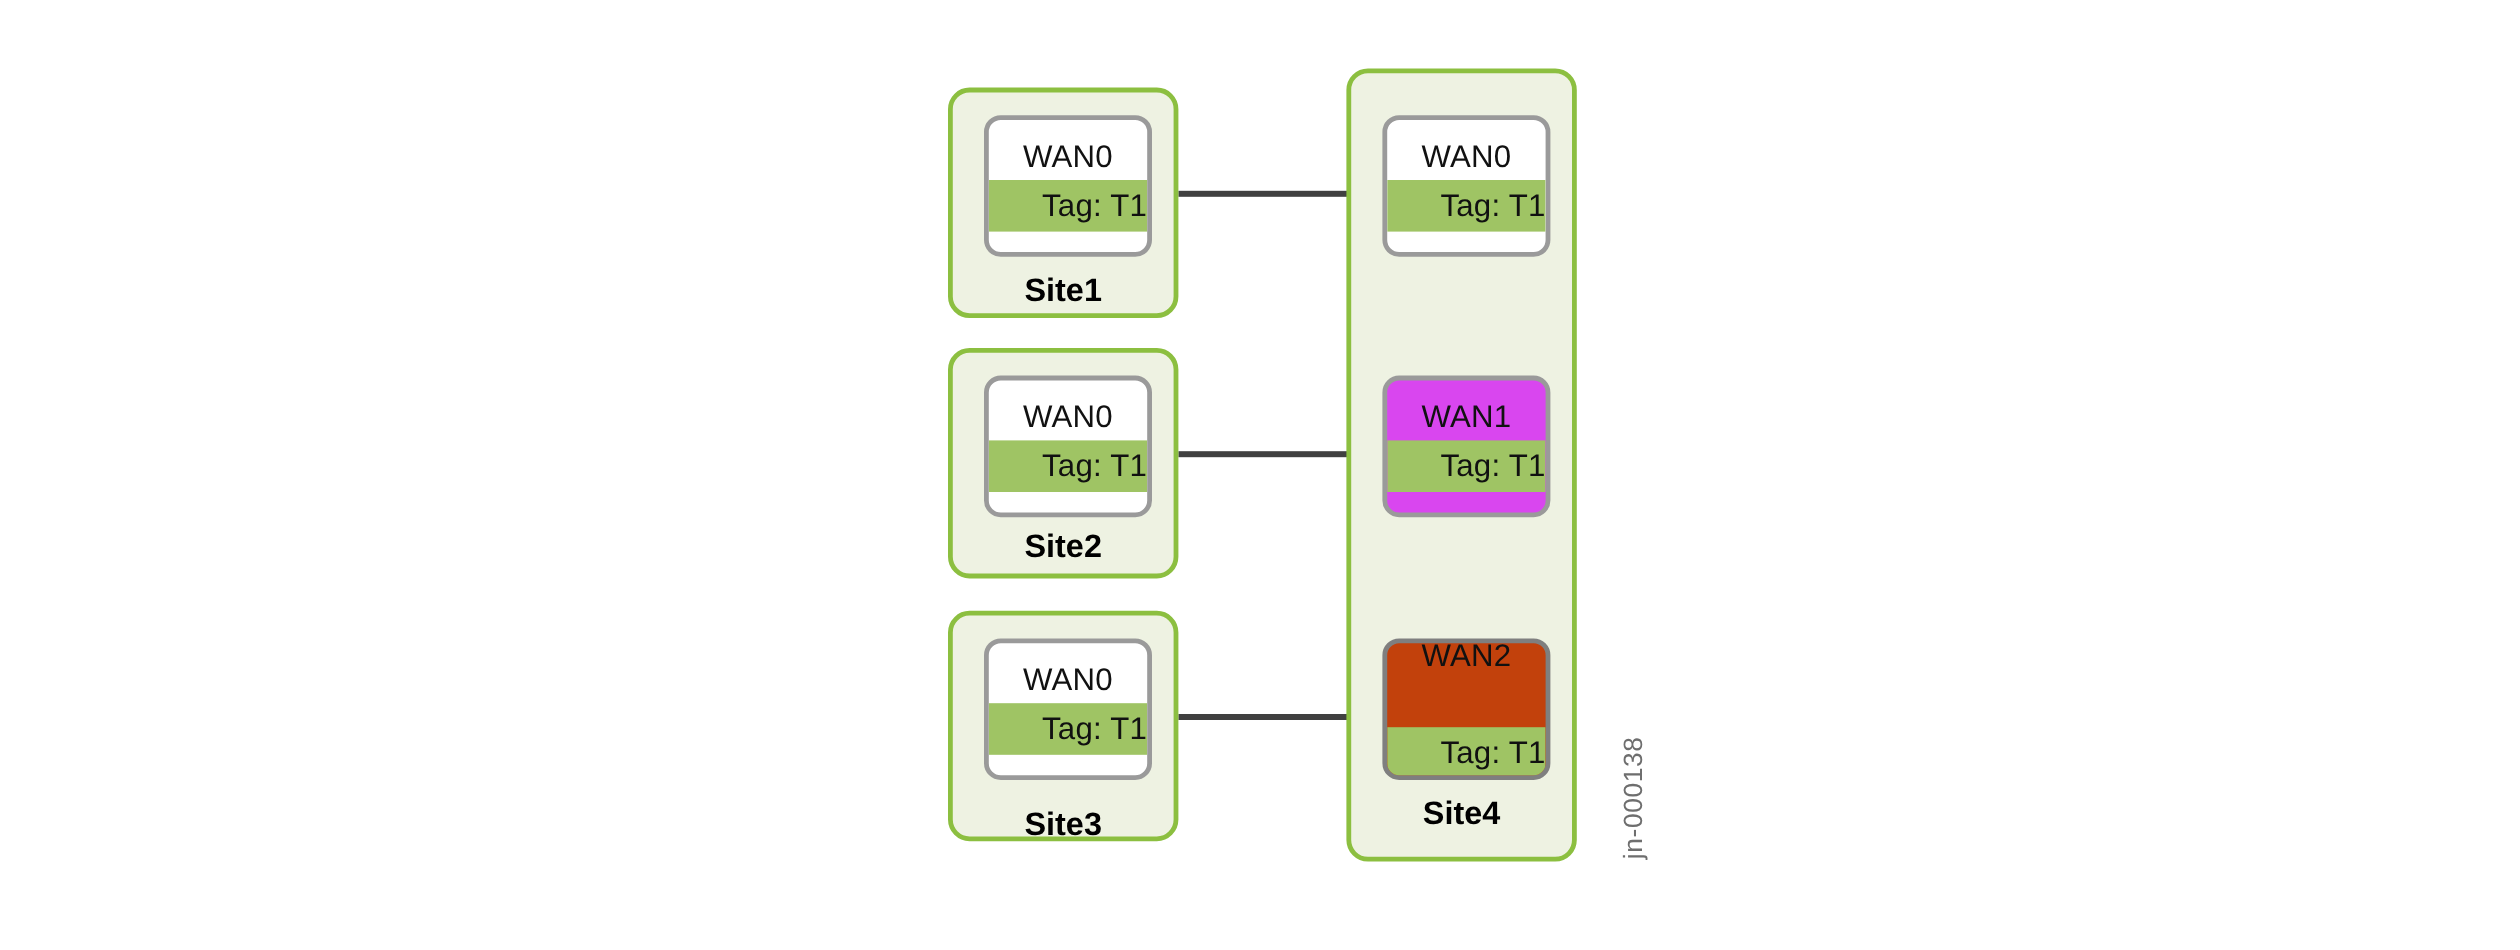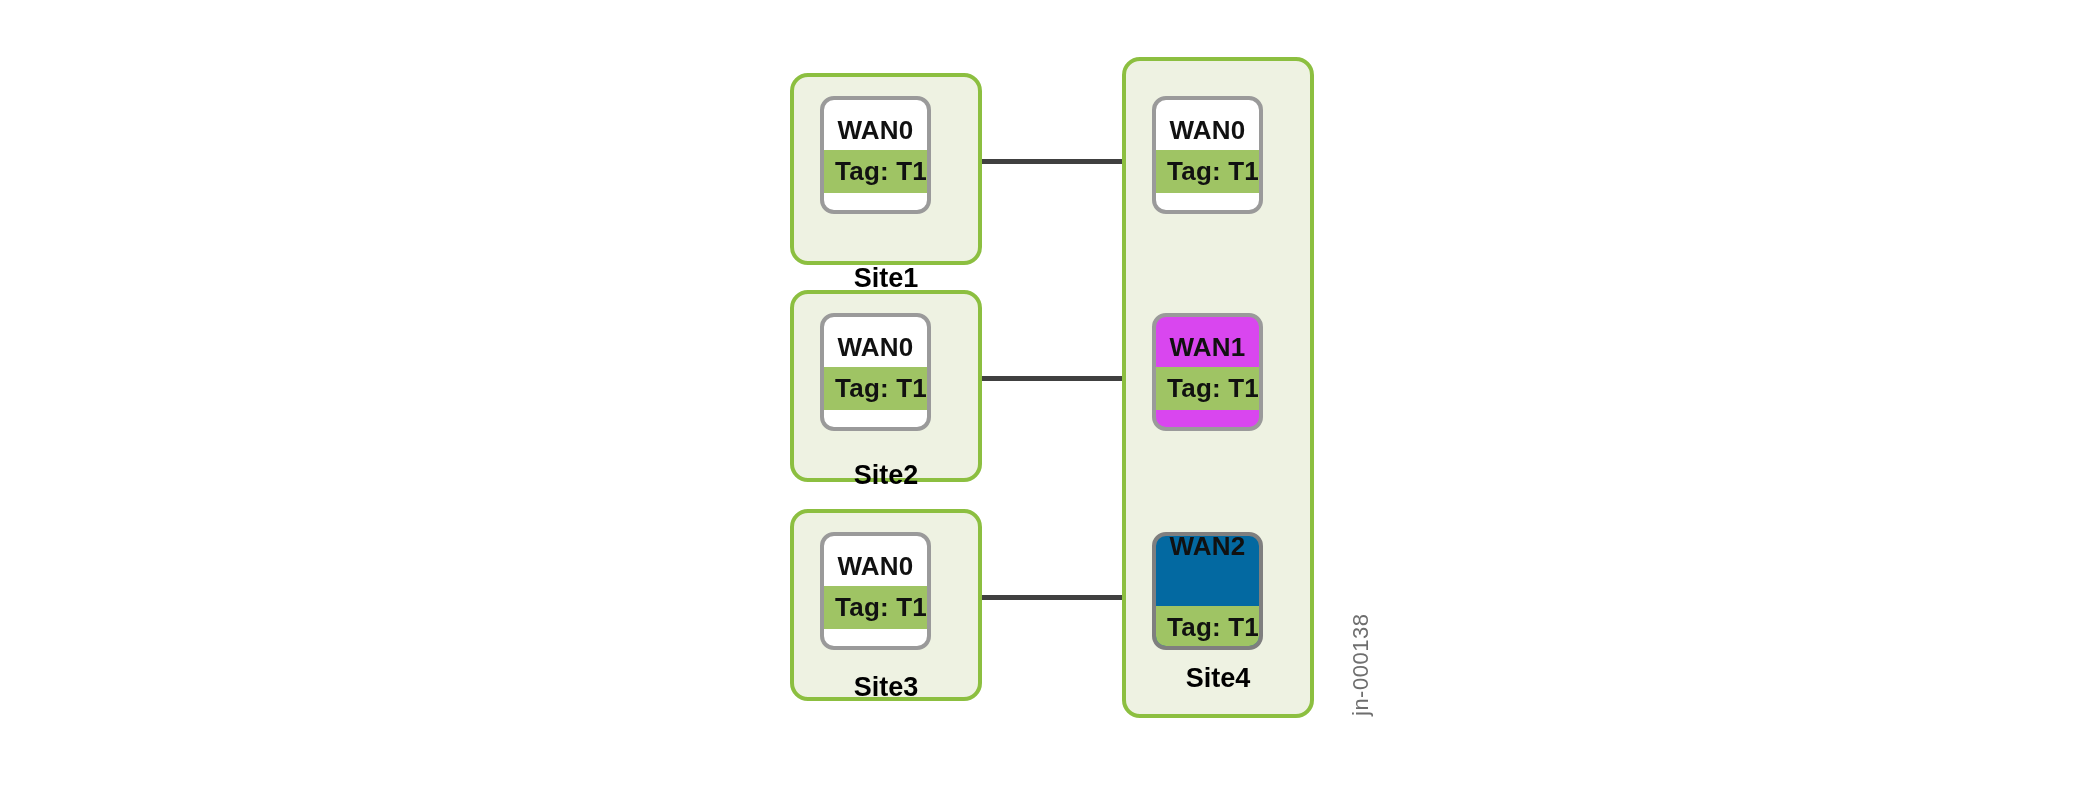--- a/index.html
+++ b/index.html
@@ -27,34 +27,33 @@
     box-sizing: border-box;
     background: #eef2e2;
     border: 4px solid #8cbf40;
     border-radius: 18px;
   }
 
   
   .wan-node {
     position: absolute;
     box-sizing: border-box;
-    width: 111px;
+    width: 140px;
     height: 118px;
     border: 4px solid #9a9a9a;
     border-radius: 14px;
     overflow: hidden;
     display: flex;
     flex-direction: column;
     justify-content: center;
     background: #ffffff;
-    font-weight: bold;
   }
   .wan-node.fill-white  { background: #ffffff; border-color: #9a9a9a; }
   .wan-node.fill-light  { background: #d946ef; border-color: #9a9a9a; }
-  .wan-node.fill-mid    { background: #0369a1; border-color: #7f7f7f; gap: 40px; }
+  .wan-node.fill-mid    { background: #c2410c; border-color: #7f7f7f; gap: 40px; }
 
   .wan-title {
     text-align: center;
     font-size: 26px;
     color: #111111;
     line-height: 1;
     padding-bottom: 7px;
     letter-spacing: 0.2px;
   }
   .wan-tag {
@@ -104,29 +103,29 @@
 
   <div class="connector" style="left:982px; top:159px; width:142px;"></div>
   <div class="connector" style="left:982px; top:376px; width:142px;"></div>
   <div class="connector" style="left:982px; top:595px; width:142px;"></div>
 
   <div class="site-box" style="left:790px; top:73px; width:192px; height:192px;">
     <div class="wan-node fill-white" style="left:26px; top:19px;">
       <div class="wan-title">WAN0</div>
       <div class="wan-tag">Tag: T1</div>
     </div>
-    <div class="site-label" style="top:152px;margin-top:36px;">Site1</div>
+    <div class="site-label" style="top:152px;">Site1</div>
   </div>
 
   <div class="site-box" style="left:790px; top:290px; width:192px; height:192px;">
     <div class="wan-node fill-white" style="left:26px; top:19px;">
       <div class="wan-title">WAN0</div>
       <div class="wan-tag">Tag: T1</div>
     </div>
-    <div class="site-label" style="top:168px;">Site2</div>
+    <div class="site-label" style="top:148px;">Site2</div>
   </div>
 
   <div class="site-box" style="left:790px; top:509px; width:192px; height:192px;">
     <div class="wan-node fill-white" style="left:26px; top:19px;">
       <div class="wan-title">WAN0</div>
       <div class="wan-tag">Tag: T1</div>
     </div>
     <div class="site-label" style="top:161px;">Site3</div>
   </div>
 

